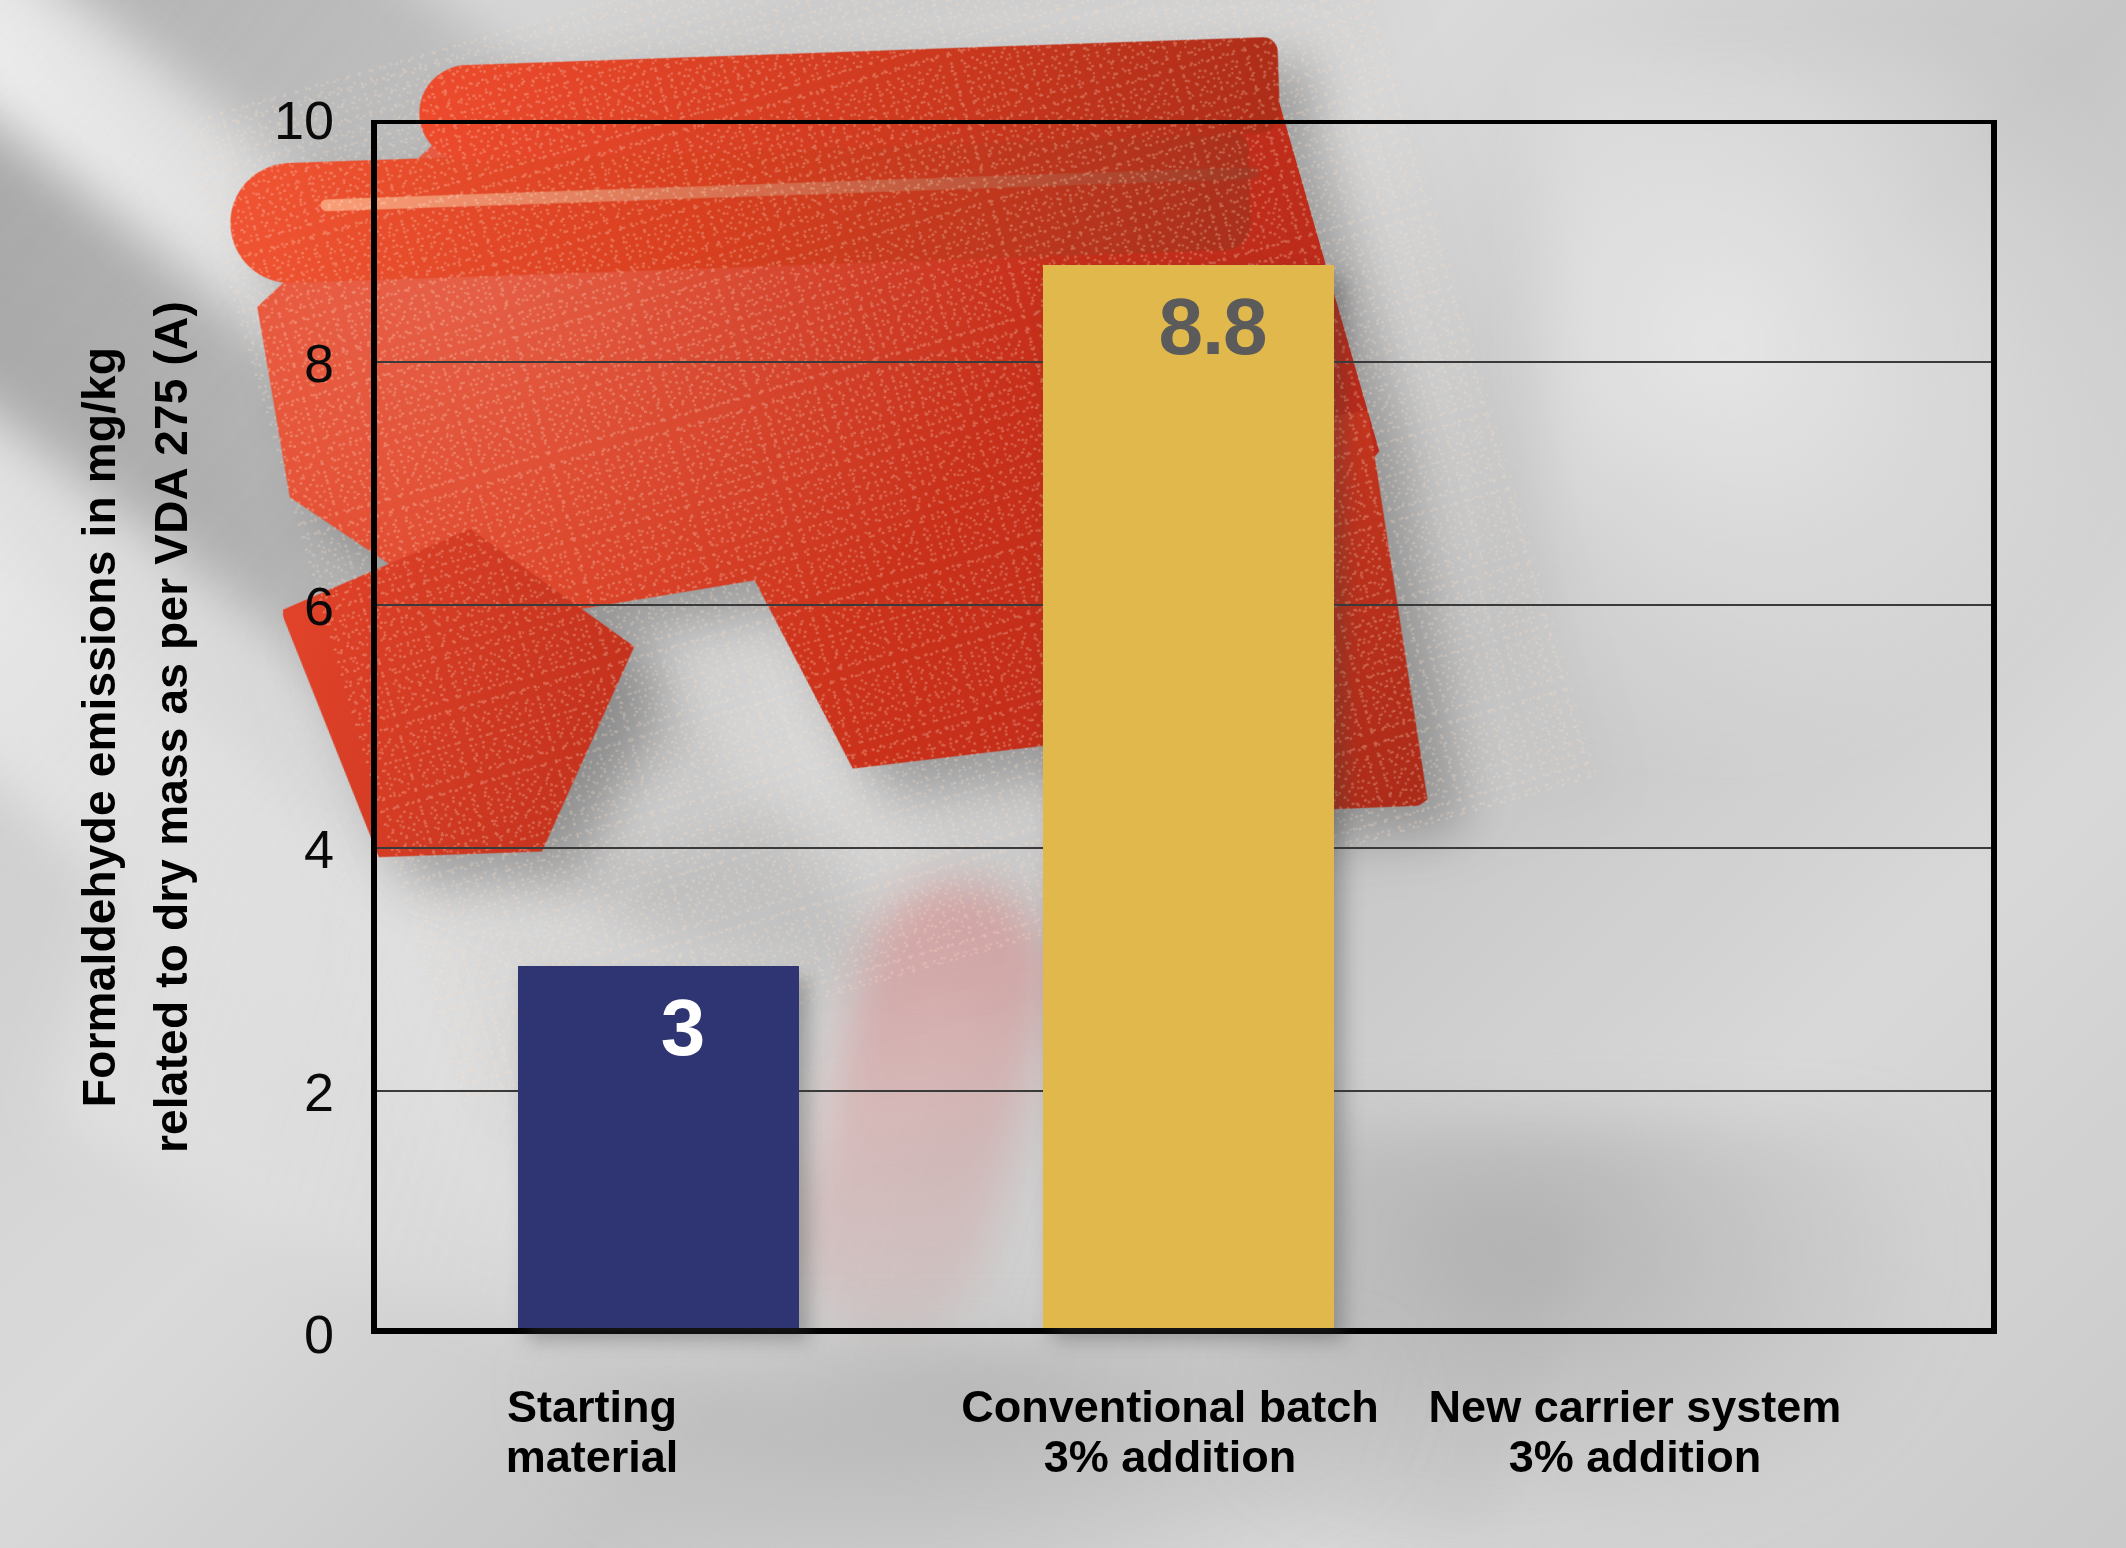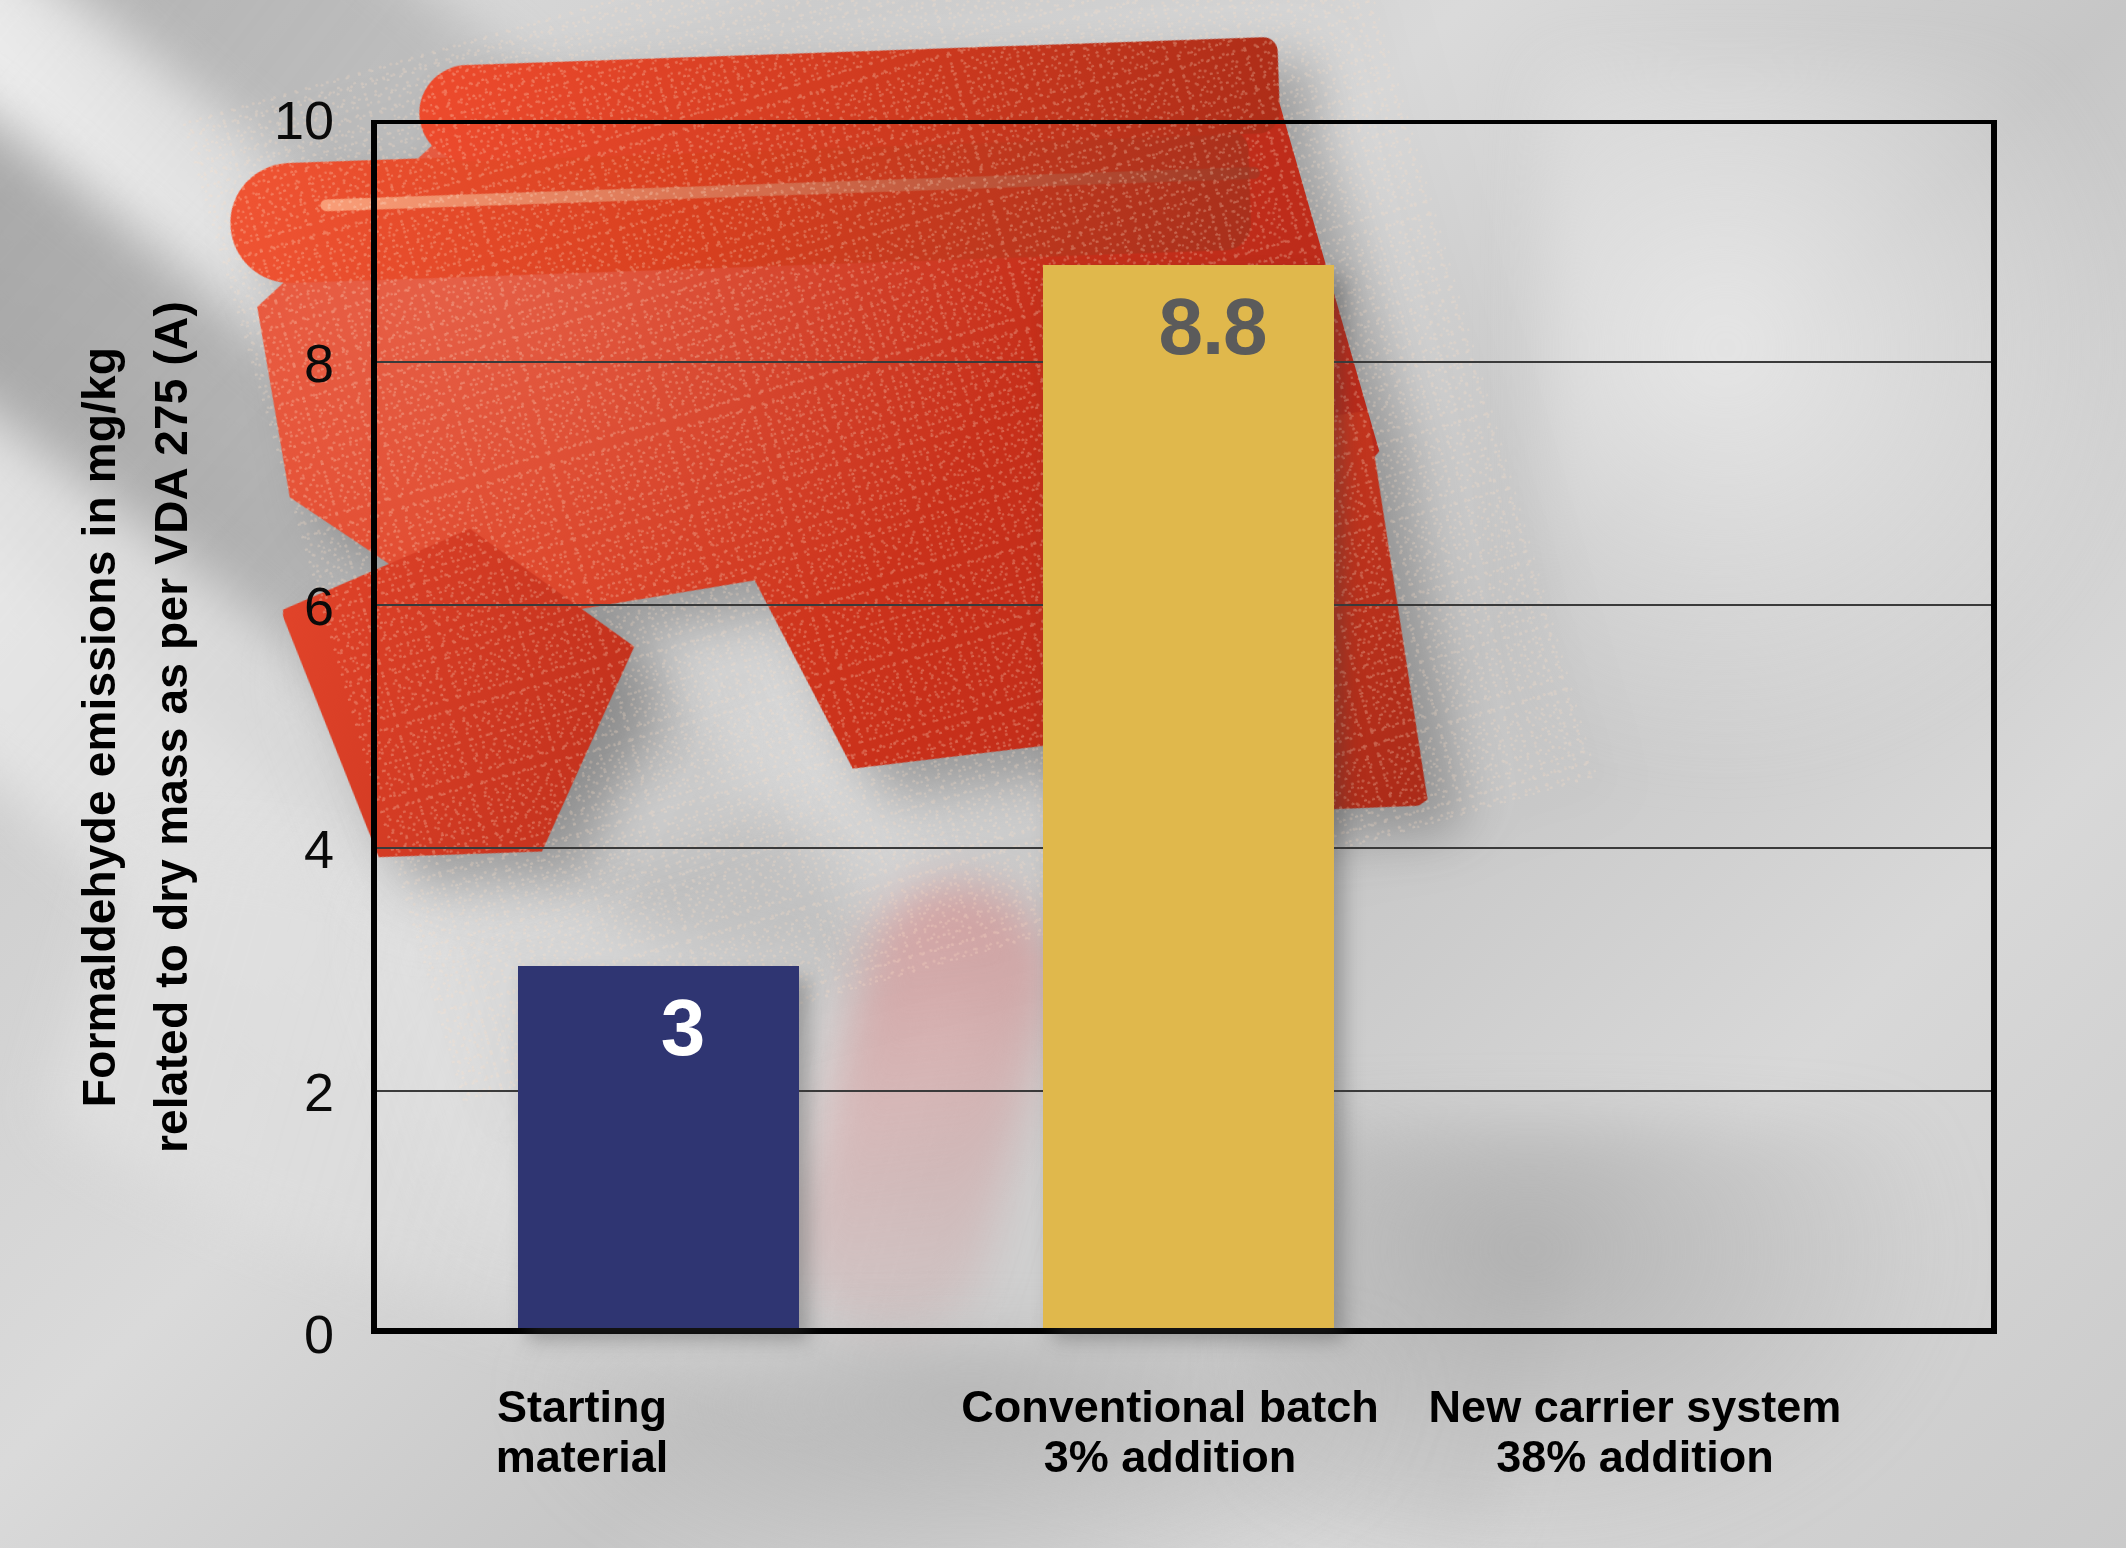--- a/index.html
+++ b/index.html
@@ -312,21 +312,21 @@
       <div class="bar bar-shadow" style="left:141px; width:281px; height:362px; background:#2F3572;">
         <span class="bar-value" style="color:#FFFFFF">3</span>
       </div>
 
       <div class="bar bar-shadow" style="left:666px; width:291px; height:1063px; background:#E0B84C;">
         <span class="bar-value" style="color:#5B5B5B">8.8</span>
       </div>
 
     </div>
 
-    <div class="xlabel" style="left:362px;  top:1382px; width:440px;">Starting
+    <div class="xlabel" style="left:372px;  top:1382px; width:440px;">Starting
 material</div>
     <div class="xlabel" style="left:920px;  top:1382px; width:500px;">Conventional batch
 3% addition</div>
     <div class="xlabel" style="left:1380px; top:1382px; width:510px;">New carrier system
-38% addition</div>
+3% addition</div>
 
   </div>
 </div>
 
 </body></html>

